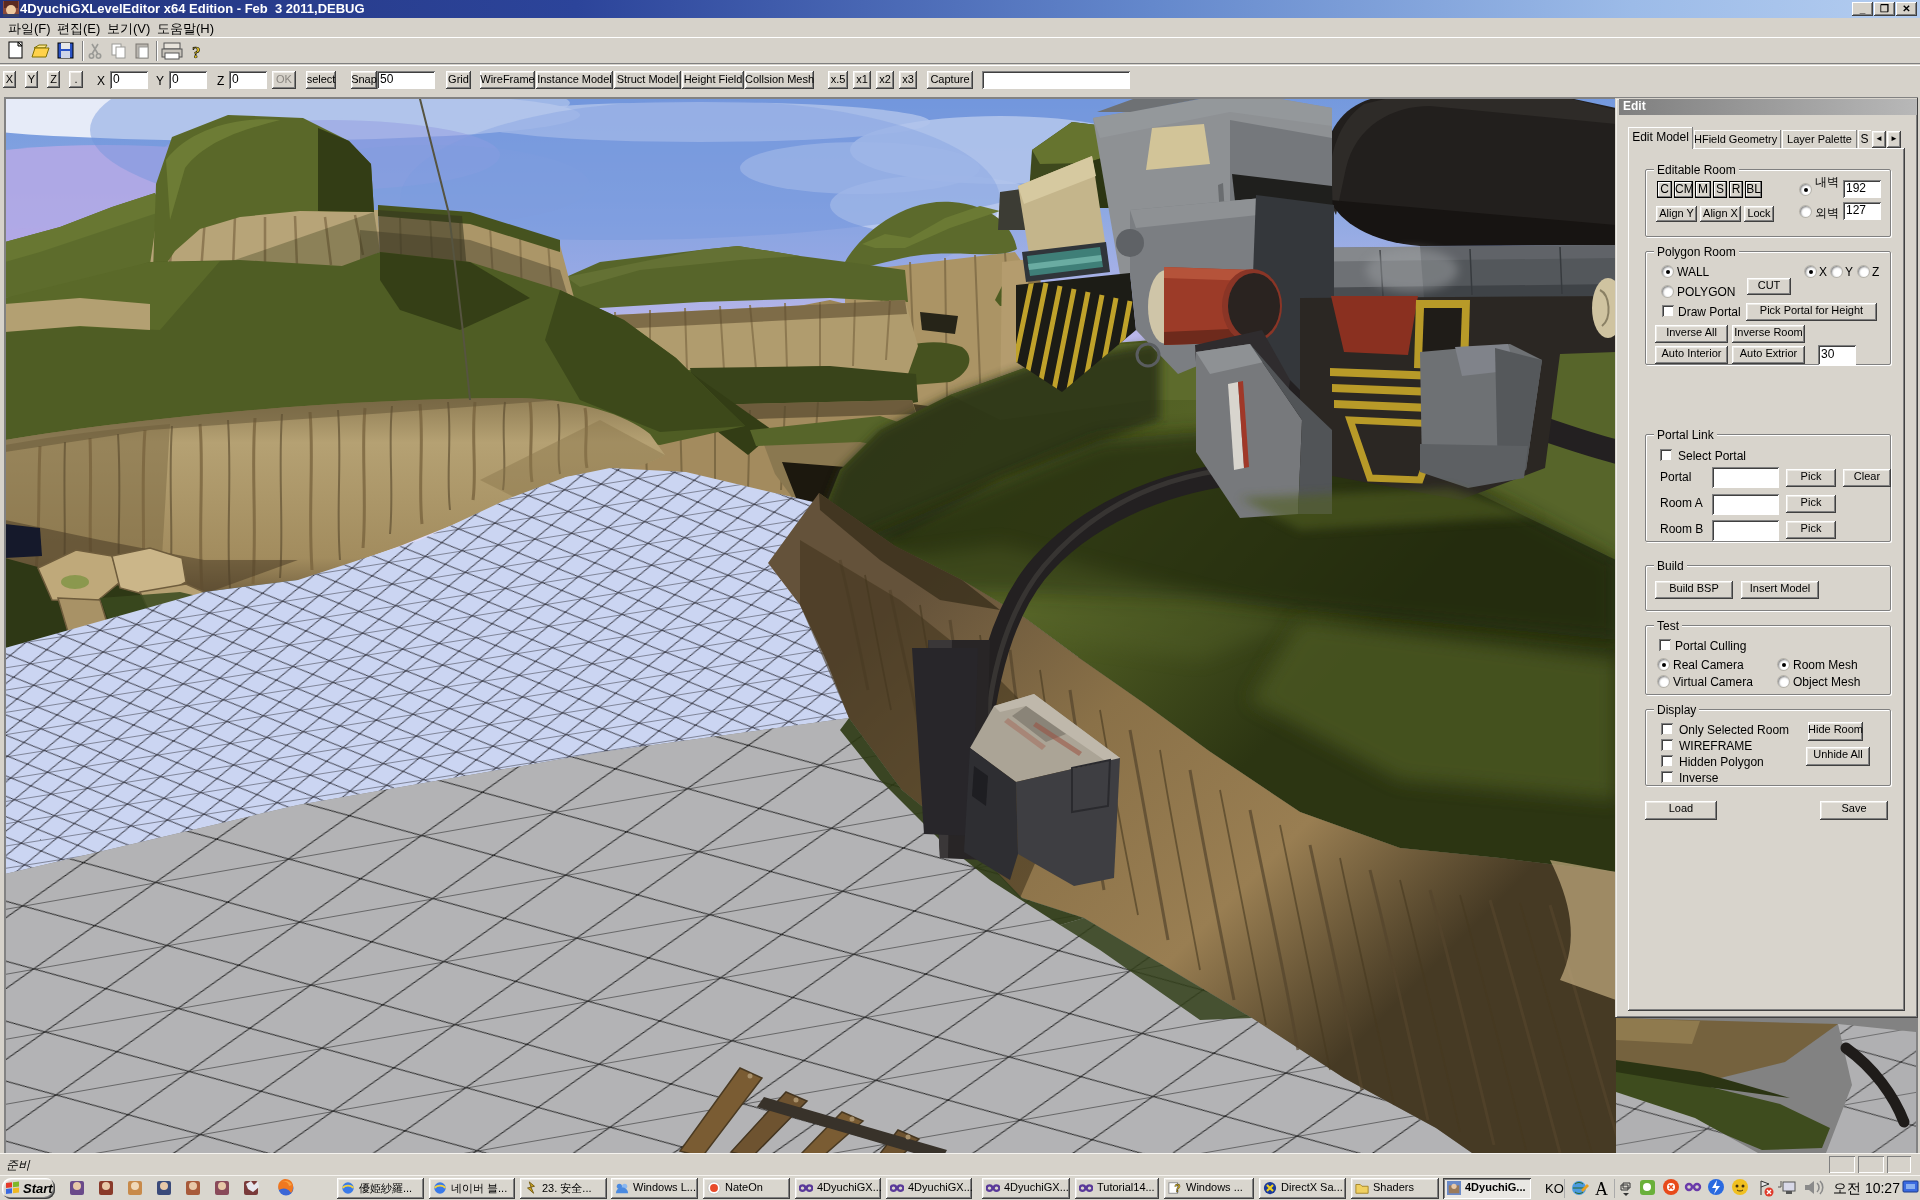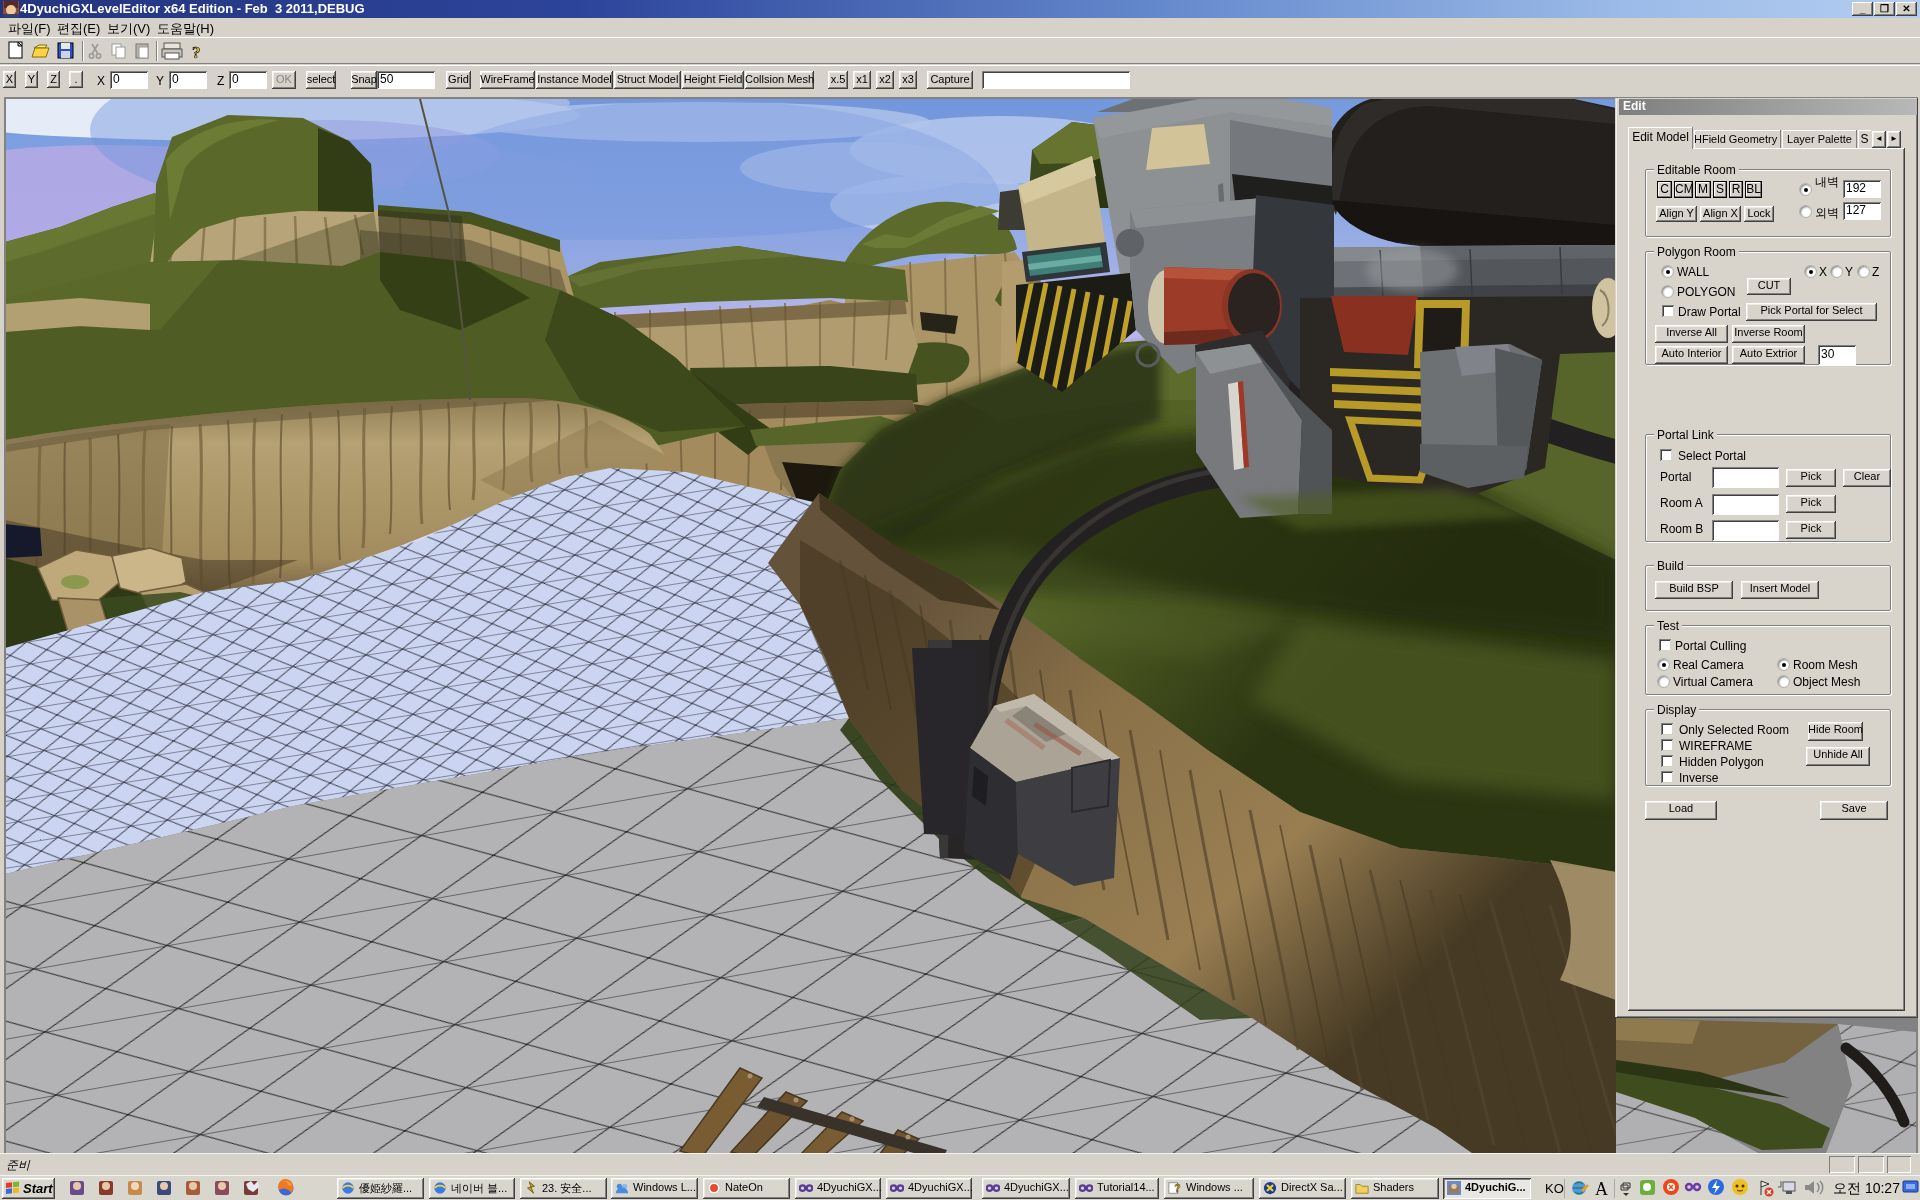--- a/index.html
+++ b/index.html
@@ -423,21 +423,21 @@
 <div class="tbtn" style="left:927px;top:5px;width:46px;height:18px;line-height:17px">Capture</div>
 <div class="tfield" style="left:982px;top:5px;width:148px;height:18px"></div>
 </div>
 <div class="abs" id="statusbar">
     <span style="position:absolute;left:6px;top:3px">준비</span>
 <span class="abs" style="left:1829px;top:2px;width:26px;height:17px;box-shadow:inset 1px 1px #808080,inset -1px -1px #fff"></span>
 <span class="abs" style="left:1858px;top:2px;width:26px;height:17px;box-shadow:inset 1px 1px #808080,inset -1px -1px #fff"></span>
 <span class="abs" style="left:1887px;top:2px;width:24px;height:17px;box-shadow:inset 1px 1px #808080,inset -1px -1px #fff"></span>
 </div>
 <div class="abs" id="taskbar">
-<div class="abs" style="left:2px;top:2px;width:53px;height:21px;background:#d9d6ce;box-shadow:inset -1px -1px #404040,inset 1px 1px #fff,inset -2px -2px #808080,inset 2px 2px #eceae5;">
+<div class="abs" style="left:2px;top:2px;width:53px;height:21px;background:#d9d6ce;box-shadow:inset -1px -1px #404040,inset 1px 1px #fff,inset -2px -2px #808080,inset 2px 2px #eceae5;border-radius:9px;">
 <svg width="16" height="16" style="position:absolute;left:3px;top:2px" viewBox="0 0 16 16">
         <g transform="skewY(-6)">
           <rect x="1" y="3" width="6" height="5" fill="#e43a2a"></rect>
           <rect x="8" y="3" width="6" height="5" fill="#7eb82a"></rect>
           <rect x="1" y="9" width="6" height="5" fill="#3a6ae0"></rect>
           <rect x="8" y="9" width="6" height="5" fill="#f0b820"></rect>
         </g>
       </svg>
 <span style="position:absolute;left:21px;top:3px;font-weight:bold;font-style:italic;font-size:13px">Start</span>
     </div>
@@ -590,21 +590,21 @@
       </span>
       <span class="abs" style="left:204px;top:167px">X</span>
 <span class="radio" style="left:216px;top:168px"></span>
       <span class="abs" style="left:230px;top:167px">Y</span>
 <span class="radio" style="left:243px;top:168px"></span>
       <span class="abs" style="left:257px;top:167px">Z</span>
 <span class="radio" style="left:47px;top:188px"></span>
       <span class="abs" style="left:62px;top:187px">POLYGON</span>
 <span class="chk" style="left:47px;top:207px"></span>
       <span class="abs" style="left:63px;top:207px">Draw Portal</span>
-<span class="pbtn abs" style="left:131px;top:205px;width:131px;height:18px">Pick Portal for Select</span>
+<span class="pbtn abs" style="left:131px;top:205px;width:131px;height:18px">Pick Portal for Height</span>
 <span class="pbtn abs" style="left:40px;top:227px;width:73px;height:18px">Inverse All</span>
 <span class="pbtn abs" style="left:117px;top:227px;width:73px;height:18px">Inverse Room</span>
 <span class="pbtn abs" style="left:40px;top:248px;width:73px;height:18px">Auto Interior</span>
 <span class="pbtn abs" style="left:117px;top:248px;width:73px;height:18px">Auto Extrior</span>
 <span class="tfield abs" style="left:203px;top:247px;width:38px;height:20px;line-height:19px">30</span>
 
 <div class="grp" style="left:30px;top:336px;width:246px;height:108px"></div>
       <span class="glbl" style="left:39px;top:330px">Portal Link</span>
 <span class="chk" style="left:45px;top:351px"></span>
       <span class="abs" style="left:63px;top:351px">Select Portal</span>

